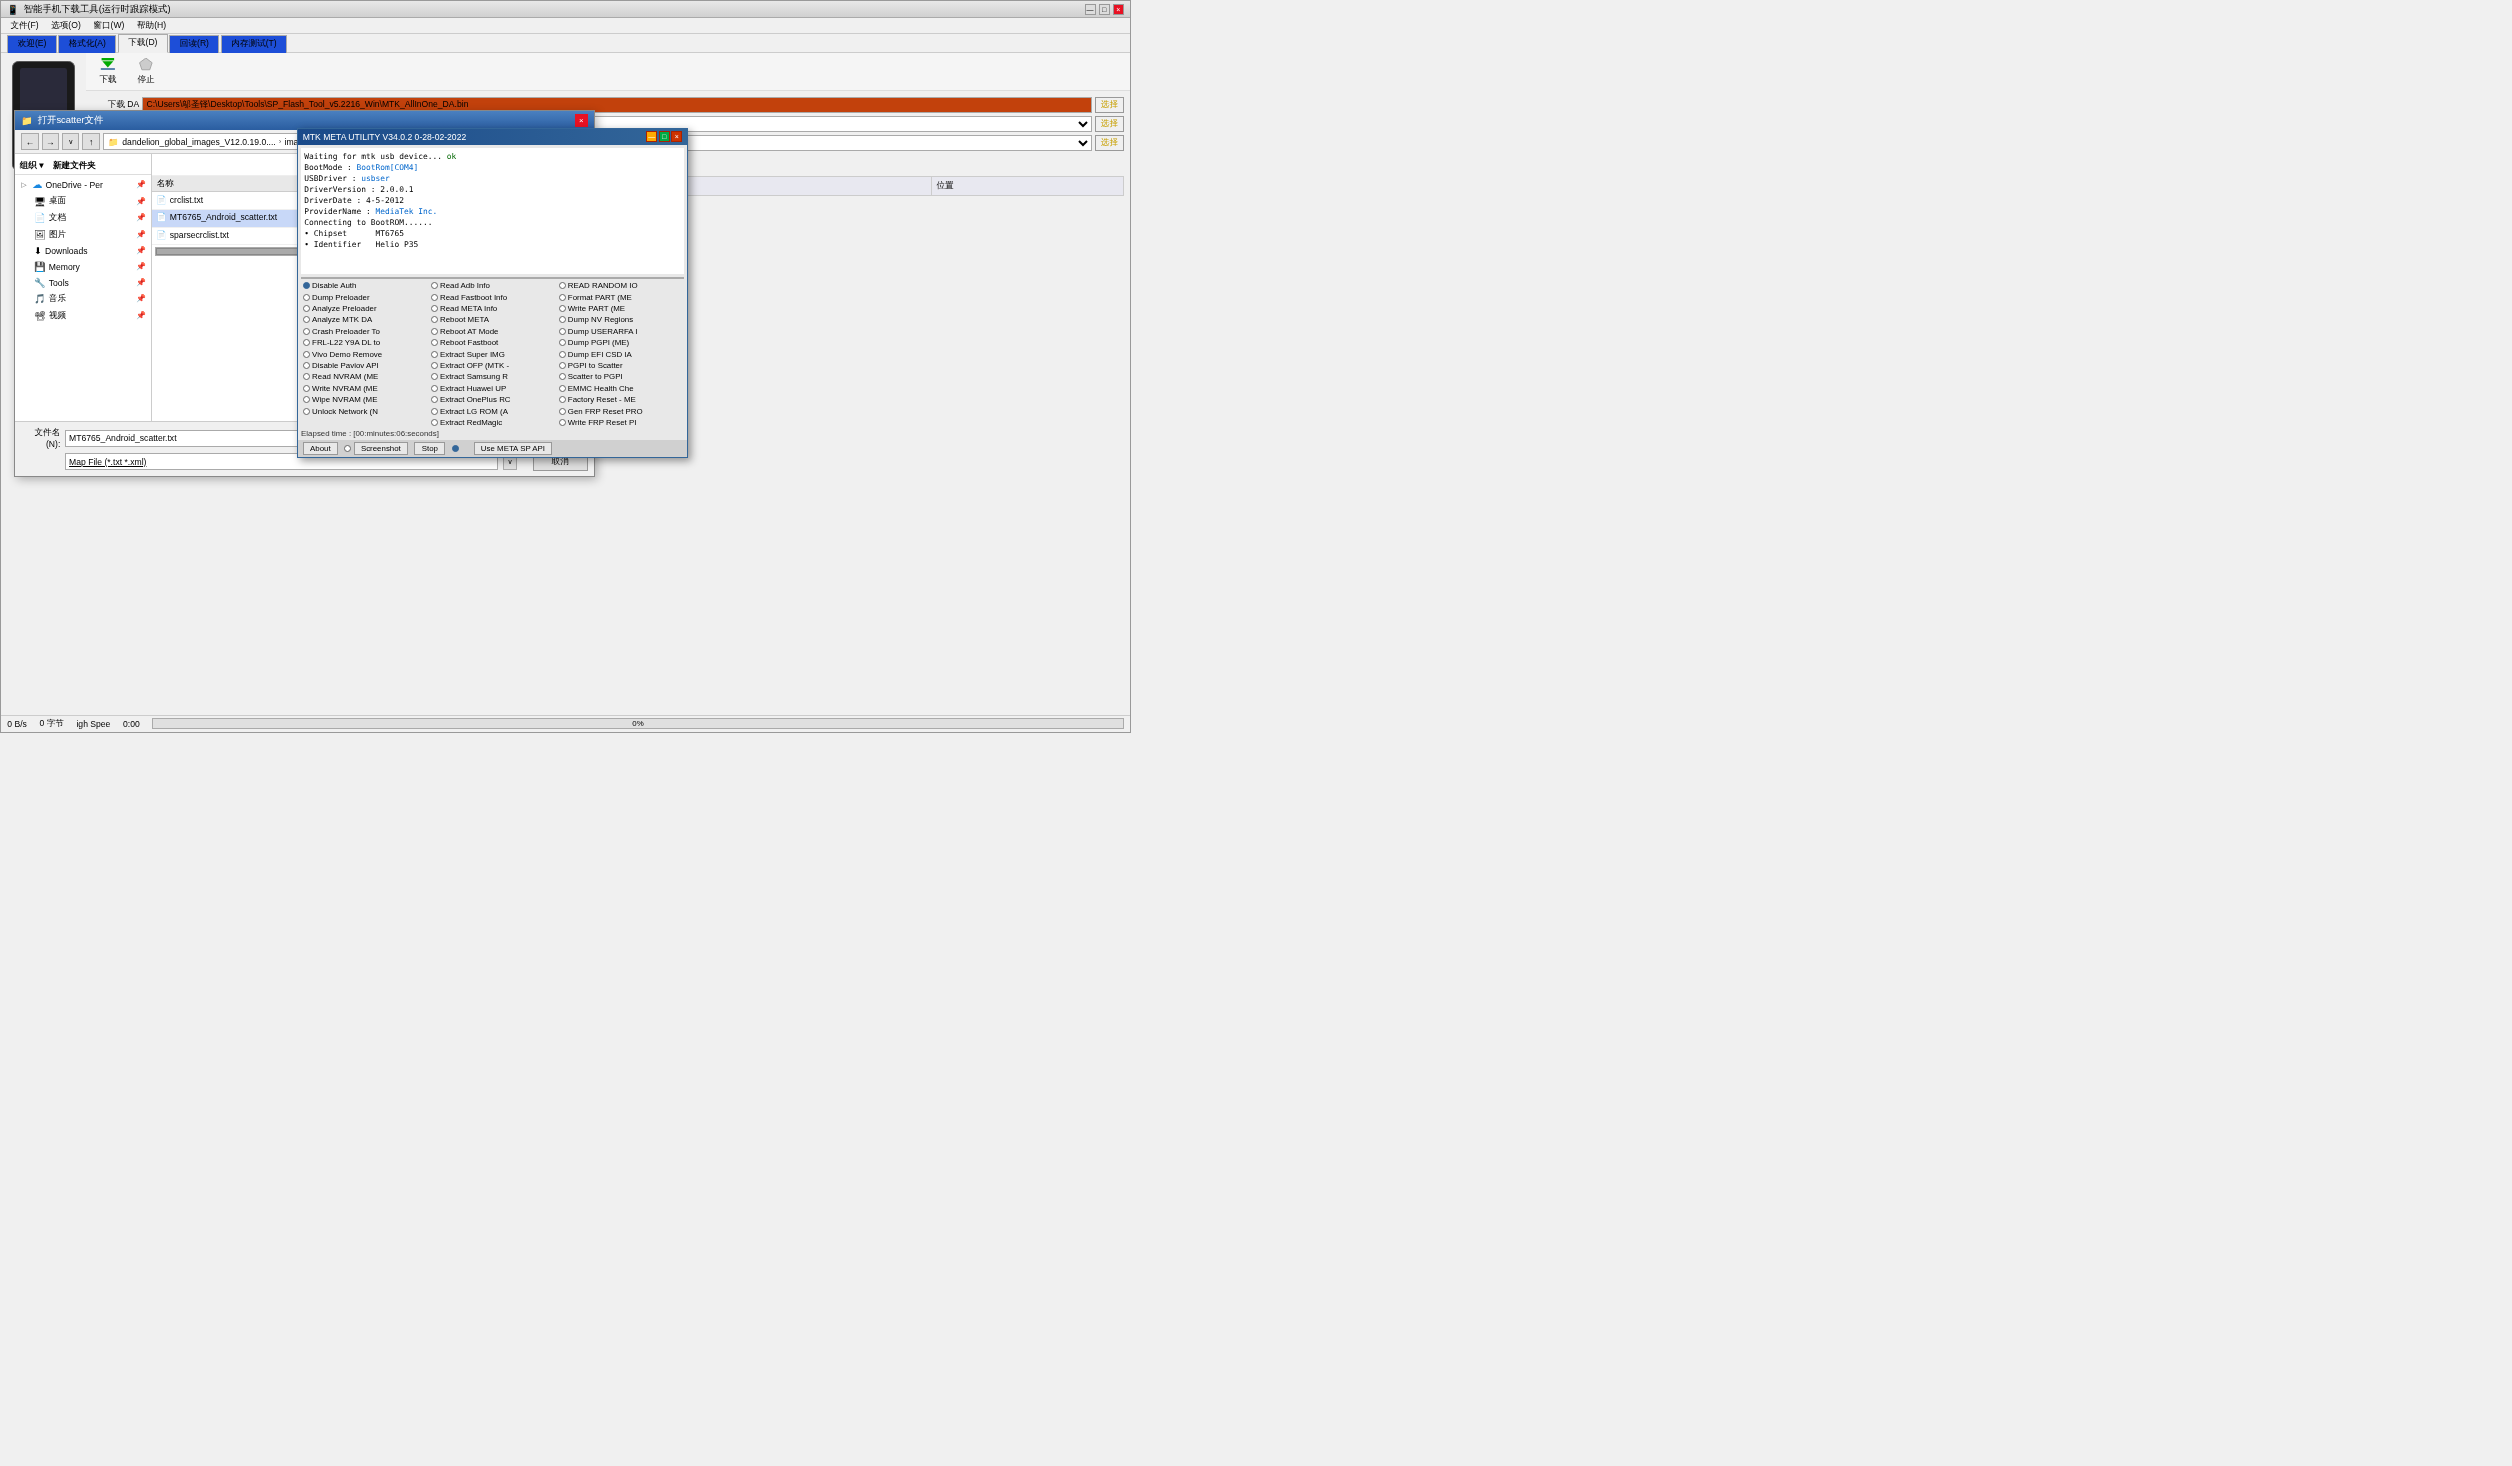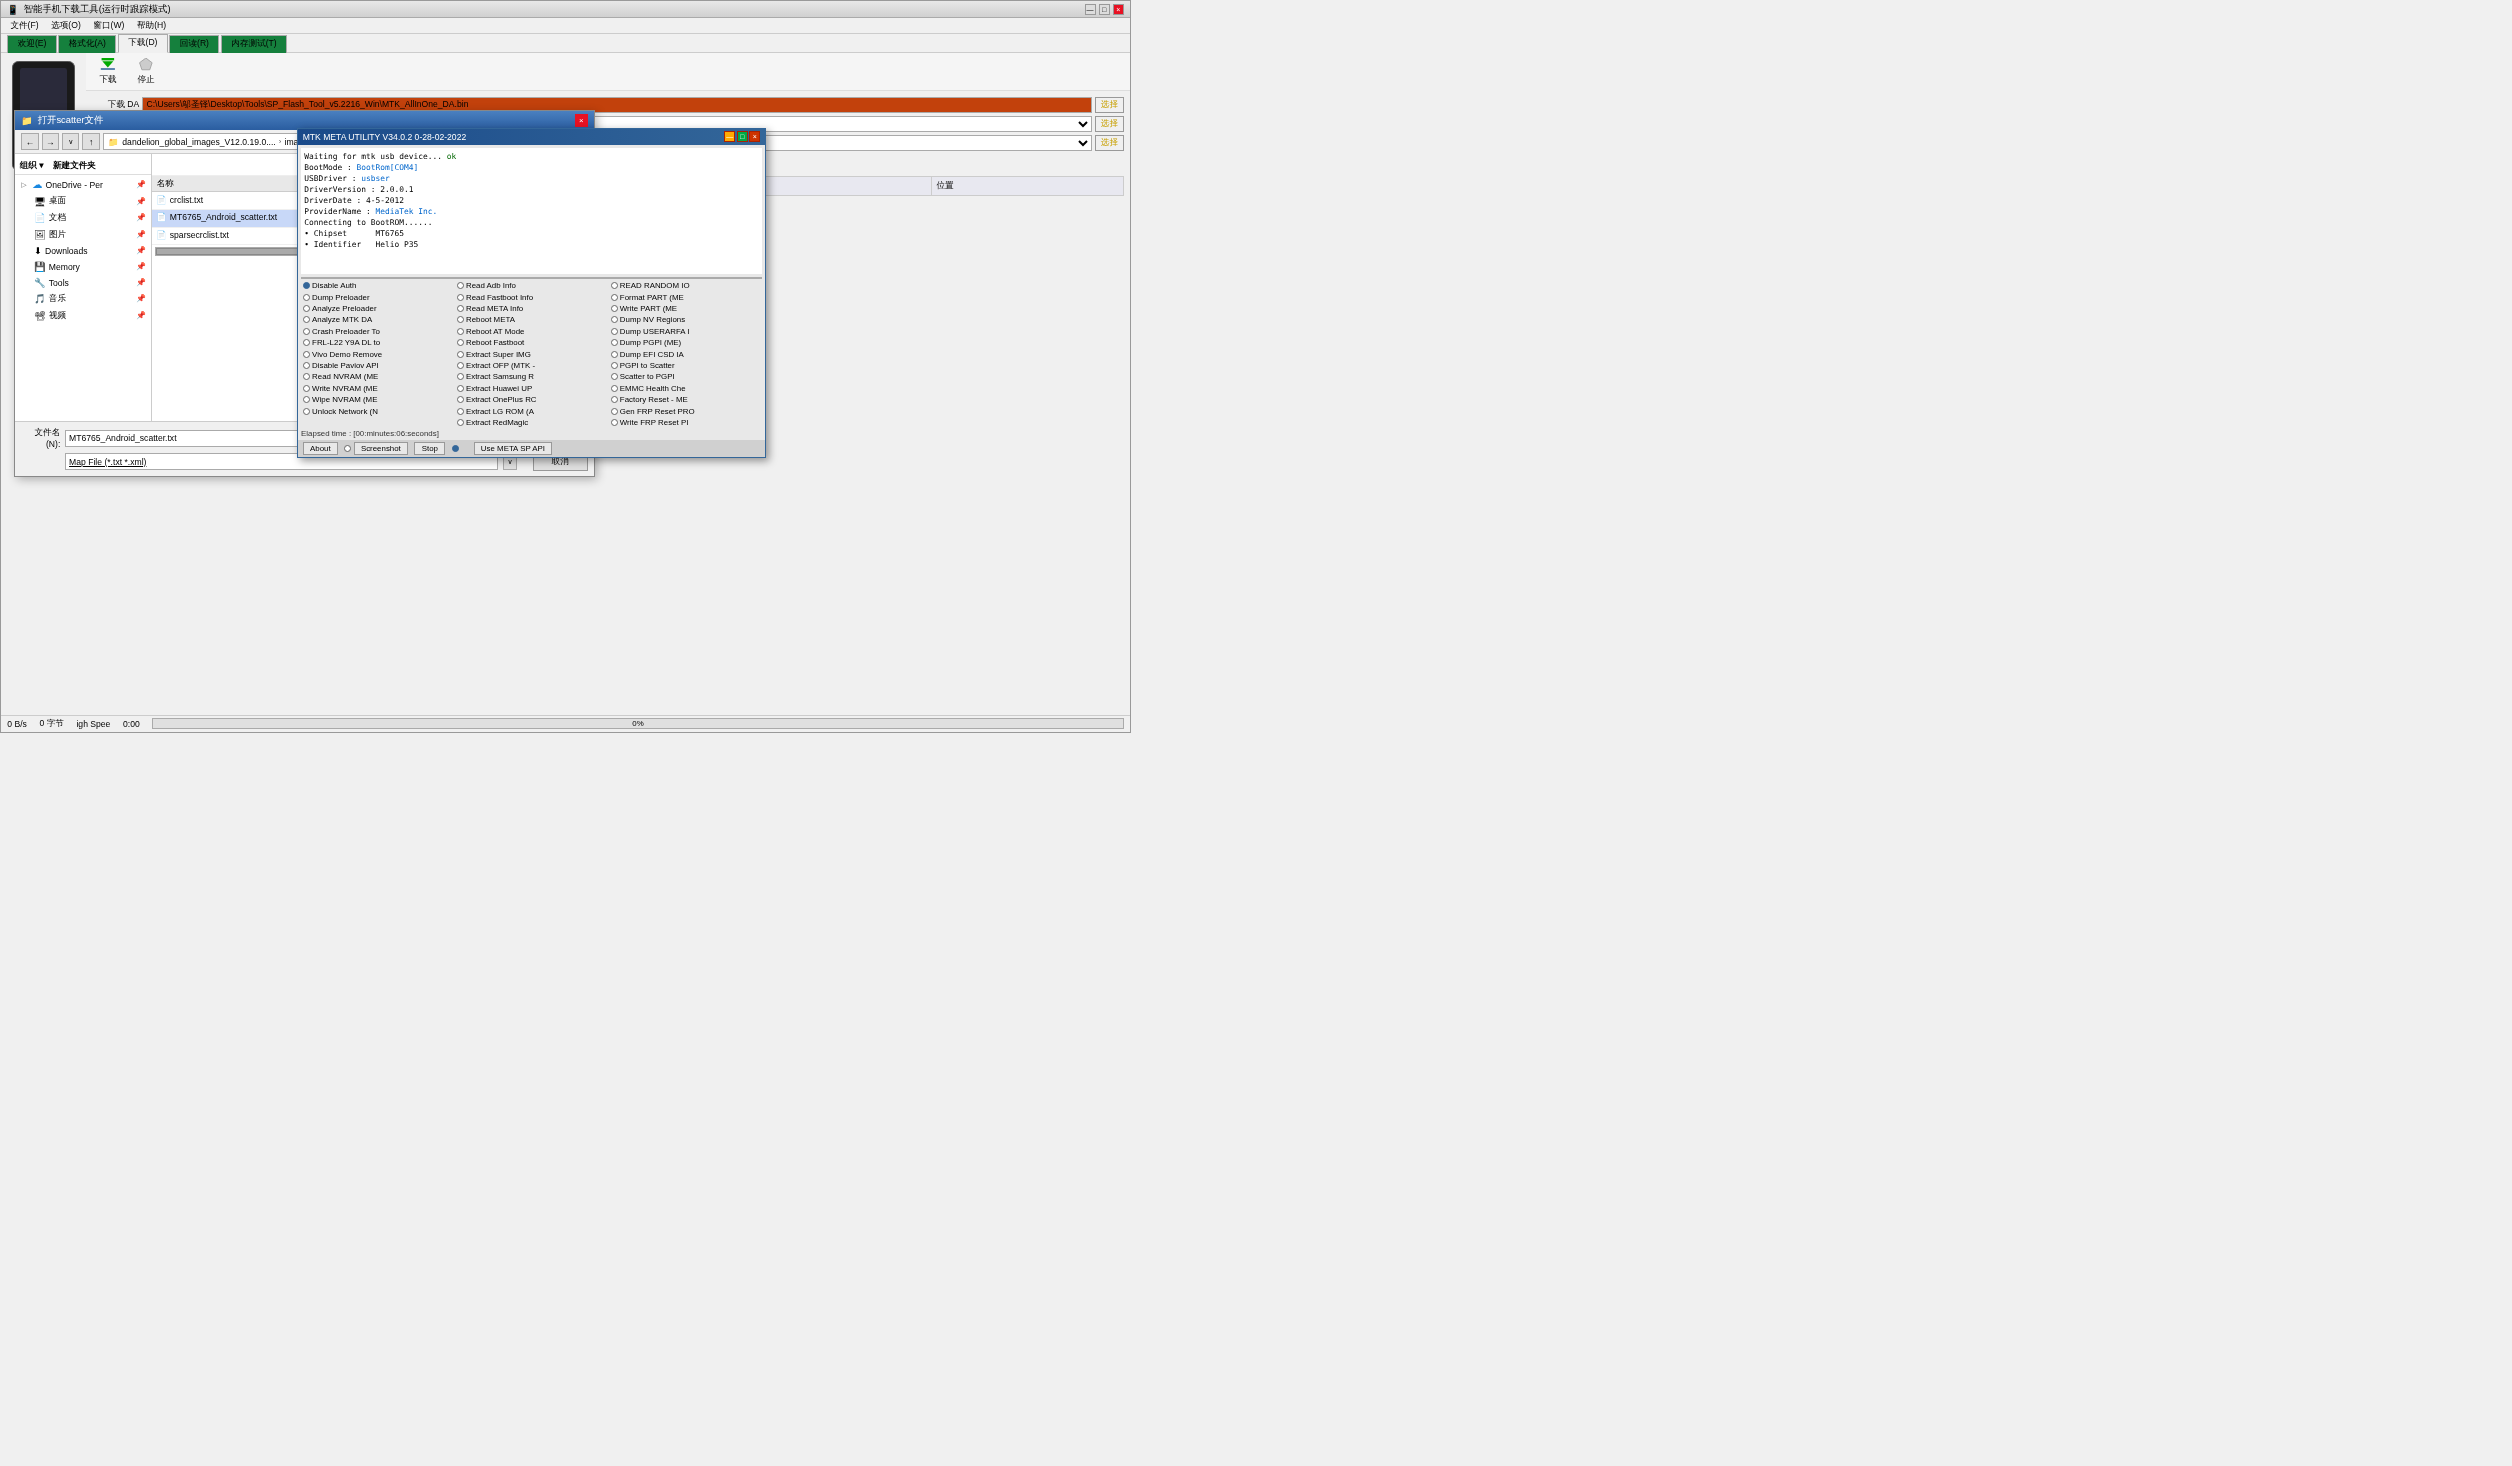--- a/index.html
+++ b/index.html
@@ -68,21 +68,21 @@
       height: 19px;
       display: flex;
       align-items: flex-end;
       border-bottom: 0.8px solid #ccc;
       padding: 0 6.3px;
       gap: 1.6px;
     }
     .tab {
       padding: 2.4px 9.4px;
       font-size: 8.6px;
-      background: #15803d;
+      background: #1d4ed8;
       border: 0.8px solid #aaa;
       border-bottom: none;
       cursor: pointer;
       position: relative;
       top: 0.8px;
     }
     .tab.active {
       background: #f0f0f0;
       border-bottom: 0.8px solid #f0f0f0;
       color: #000;
@@ -561,21 +561,21 @@
       border: 0.8px solid #888;
       position: absolute;
       left: 0;
     }
 
     
     .mtk-window {
       position: absolute;
       top: 128px;
       left: 297px;
-      width: 469px;
+      width: 391px;
       background: #e8e8e8;
       border: 1.6px solid #336699;
       box-shadow: 3.1px 3.1px 7.9px rgba(0,0,0,0.4);
       z-index: 200;
     }
     .mtk-title {
       background: linear-gradient(to right, #1a4a8a, #336699);
       color: white;
       height: 15.7px;
       display: flex;

